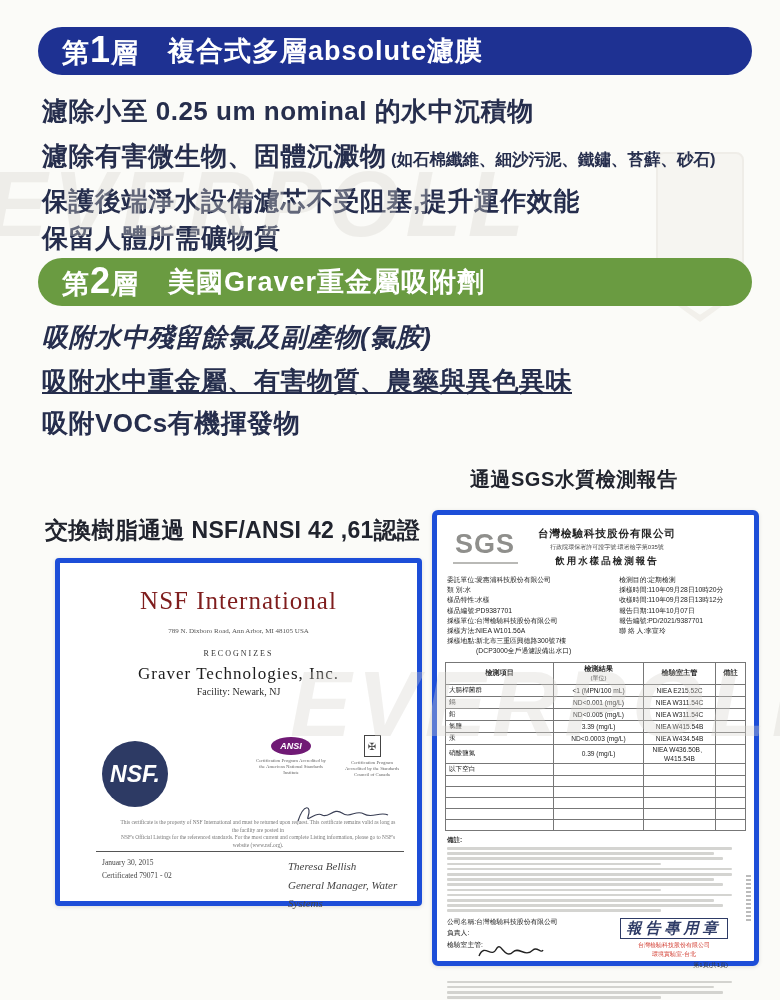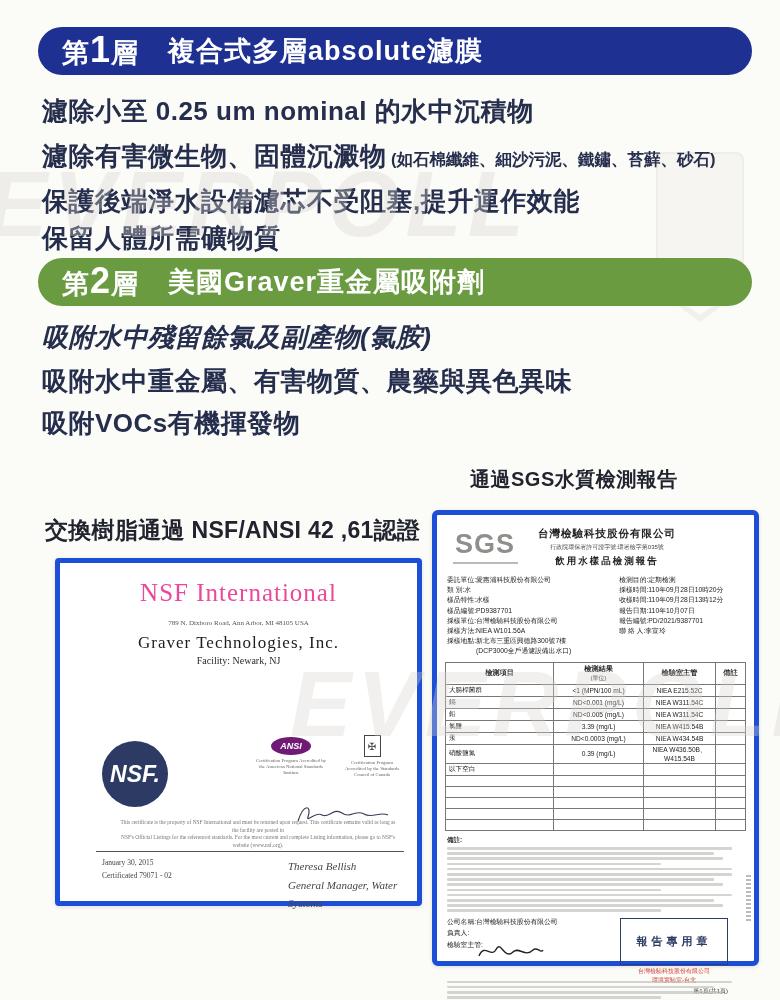--- a/index.html
+++ b/index.html
@@ -56,21 +56,21 @@
 
   
   .card { position:absolute; background:#fff; z-index:2;
           box-shadow:0 1px 4px rgba(0,0,0,0.12); border:5px solid #1d4ed8; }
   .nsf-card { left:55px; top:558px; width:367px; height:348px; border-radius:4px;
               font-family:"Liberation Serif", serif; color:#2b2b2b; }
   .sgs-card { left:432px; top:510px; width:327px; height:456px; border-radius:6px;
               font-size:7px; color:#333; }
 
   
-  .nsf-title { text-align:center; margin-top:16px; font-size:25px; letter-spacing:1px; color:#ec4899; }
+  .nsf-title { text-align:center; margin-top:24px; font-size:25px; letter-spacing:1px; color:#7f1d1d; }
   .nsf-address { text-align:center; font-size:7px; color:#555; margin-top:12px; }
   .nsf-recognizes { text-align:center; font-size:8px; letter-spacing:2px; margin-top:14px; color:#333; }
   .nsf-company { text-align:center; font-size:17px; margin-top:6px; letter-spacing:1px; color:#1d1d1d; }
   .nsf-facility { text-align:center; font-size:10px; margin-top:2px; }
   .nsf-statement { text-align:center; font-size:8px; margin-top:12px; line-height:1.45; color:#3a3a3a; letter-spacing:0.2px; }
 
   .nsf-logos { position:absolute; left:0; top:172px; width:100%; height:80px; }
   .nsf-mark { position:absolute; left:42px; top:6px; width:66px; height:66px; border-radius:50%;
               background:#2d3a64; color:#fff; display:flex; align-items:center; justify-content:center;
               font-family:"Liberation Sans", sans-serif; font-weight:bold; font-style:italic; font-size:23px; }
@@ -118,22 +118,22 @@
   .blur-line { height:2.6px; background:#bdbdb9; opacity:0.65; margin:2.6px 0; border-radius:1px; }
   .blur-line:nth-child(4n+1){ width:96%; }
   .blur-line:nth-child(4n+2){ width:90%; }
   .blur-line:nth-child(4n+3){ width:93%; }
   .blur-line:nth-child(4n+0){ width:72%; }
 
   .sgs-sign-area { position:relative; height:60px; margin-top:4px; padding:0 10px; }
   .sign-line { font-size:6.8px; color:#222; line-height:1.7; }
   .sig-svg { position:absolute; left:38px; top:24px; }
   .stamp { position:absolute; right:26px; top:2px; width:108px; text-align:center; }
-  .stamp-box { border:1.5px solid #2e3b66; color:#2e3b66; font-size:11px; font-weight:bold;
-               letter-spacing:4px; padding:15px 0; }
+  .stamp-box { border:1.5px solid #2e3b66; color:#2e3b66; font-size:15px; font-weight:bold;
+               letter-spacing:4px; padding:0 0;font-style:italic; }
   .stamp-red { color:#d23b2f; font-size:6px; line-height:1.5; margin-top:2px; }
   .page-note { font-size:6px; color:#333; text-align:right; margin-top:2px; }
 
   .sgs-fineprint { padding:2px 10px 0 10px; }
   .sgs-footer { margin:4px 10px 0 10px; border-top:1px solid #999; padding-top:2px;
                 display:flex; gap:6px; align-items:flex-start; }
   .side-strip { position:absolute; right:3px; bottom:40px; width:5px; height:46px;
                 background:repeating-linear-gradient(#bbb, #bbb 2px, #fff 2px, #fff 4px); }
 </style>
 </head>
@@ -164,30 +164,31 @@
   <div class="pill pill2">
     <span class="badge">
       <span>第</span>
         <span class="num">2</span>
         <span>層</span>
     </span>
     <span class="ptitle">美國Graver重金屬吸附劑</span>
   </div>
   <div id="sec2-lines">
       <div class="line" style="top: 320px; font-style: italic;"><span class="main">吸附水中殘留餘氯及副產物(氯胺)</span></div>
-      <div class="line" style="top: 364px;"><span class="main">吸附水中重金屬、有害物質、農藥與異色異味</span></div>
+      <div class="line" style="top: 364px; text-decoration: underline;"><span class="main">吸附水中重金屬、有害物質、農藥與異色異味</span></div>
       <div class="line" style="top: 406px;"><span class="main">吸附VOCs有機揮發物</span></div>
     </div>
 
   <div class="sgs-heading">通過SGS水質檢測報告</div>
   <div class="nsf-heading">交換樹脂通過 NSF/ANSI 42 ,61認證</div>
 
   <div class="card nsf-card">
     <div class="nsf-title">NSF International</div>
     <div class="nsf-address">789 N. Dixboro Road, Ann Arbor, MI 48105 USA</div>
+    <div class="nsf-recognizes">RECOGNIZES</div>
     <div class="nsf-company">Graver Technologies, Inc.</div>
     <div class="nsf-facility">Facility: Newark, NJ</div>
 
     <div class="nsf-logos">
       <div class="nsf-mark">NSF.</div>
       <div class="ansi-block">
         <span class="ansi-oval">ANSI</span>
         <div class="logo-caption">Certification Program Accredited by the American National Standards Institute</div>
       </div>
       <div class="scc-block">

